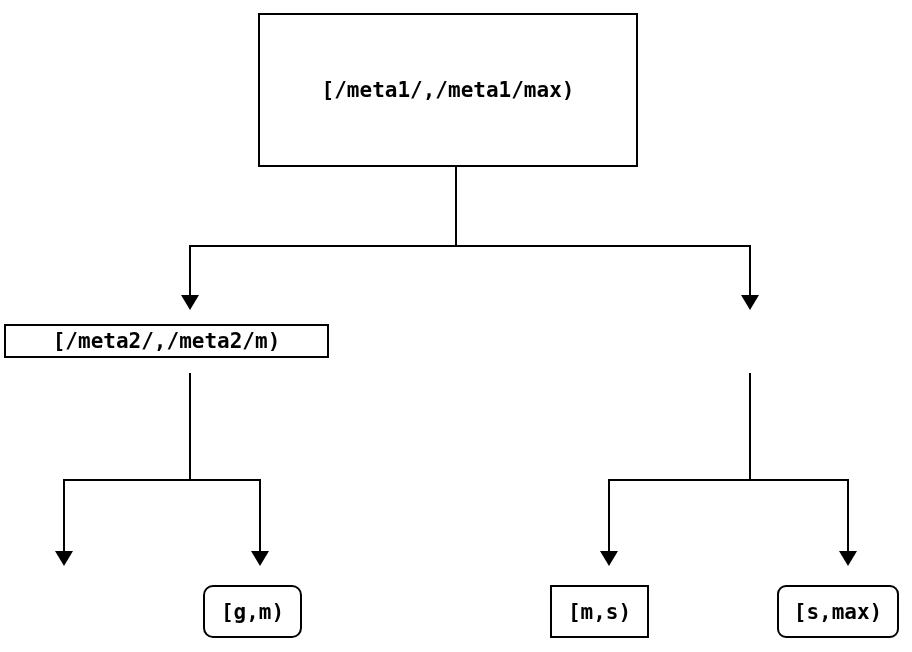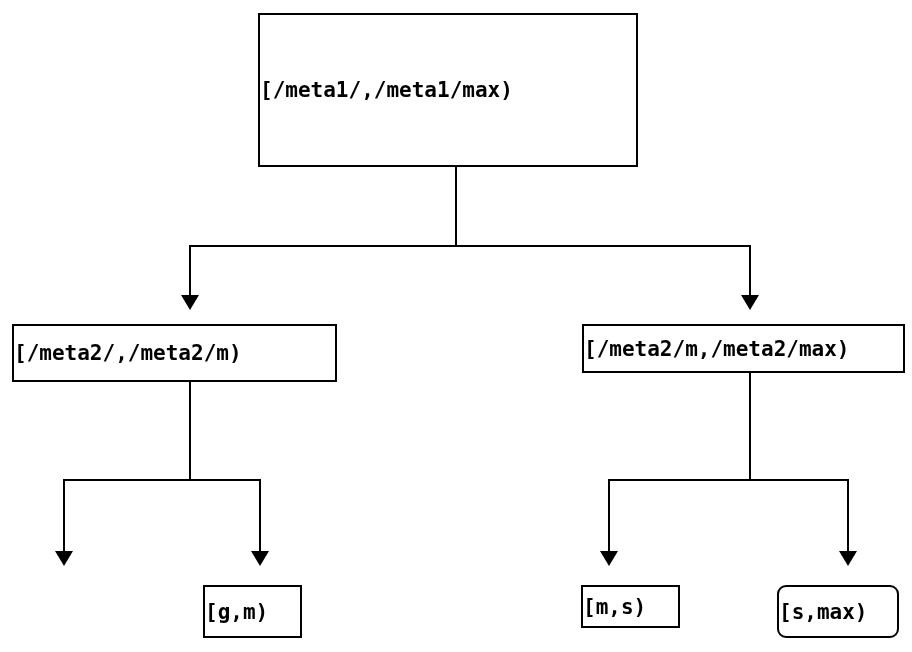--- a/index.html
+++ b/index.html
@@ -31,31 +31,32 @@
     fill: #000000;
     stroke: none;
   }
   .node {
     position: absolute;
     box-sizing: border-box;
     border: 2px solid #000000;
     background: #ffffff;
     display: flex;
     align-items: center;
+    justify-content: center;
     color: #000000;
     font-size: 21px;
     font-weight: bold;
     white-space: nowrap;
   }
   .node-root      { left: 258px; top: 13px;  width: 380px; height: 154px; }
-  .node-mid-left  { left: 12px;  top: 324px; width: 325px; height: 58px; }
+  .node-mid-left  { left: 4px;  top: 324px; width: 325px; height: 34px; }
   .node-mid-right { left: 582px; top: 324px; width: 323px; height: 49px; }
   .node-leaf-ag   { left: 7px;   top: 585px; width: 100px; height: 53px; }
-  .node-leaf-gm   { left: 203px; top: 585px; width: 99px;  height: 53px; }
-  .node-leaf-ms   { left: 581px; top: 585px; width: 99px;  height: 43px; }
+  .node-leaf-gm   { left: 203px; top: 585px; width: 99px;  height: 53px; border-radius: 10px; }
+  .node-leaf-ms   { left: 550px; top: 585px; width: 99px;  height: 53px; }
   .node-leaf-smax { left: 777px; top: 585px; width: 122px; height: 53px; border-radius: 9px; }
 </style>
 </head>
 <body>
 
 <div class="canvas">
 
   <svg class="edges-svg" viewBox="0 0 912 652" xmlns="http://www.w3.org/2000/svg">
 
     <line x1="456" y1="167" x2="456" y2="246"></line>
@@ -81,23 +82,20 @@
   </svg>
 
   <div class="node node-root">
     <span>[/meta1/,/meta1/max)</span>
   </div>
 
   <div class="node node-mid-left">
     <span>[/meta2/,/meta2/m)</span>
   </div>
 
-  <div class="node node-mid-right">
-    <span>[/meta2/m,/meta2/max)</span>
-  </div>
 
 
   <div class="node node-leaf-gm">
     <span>[g,m)</span>
   </div>
 
   <div class="node node-leaf-ms">
     <span>[m,s)</span>
   </div>
 

